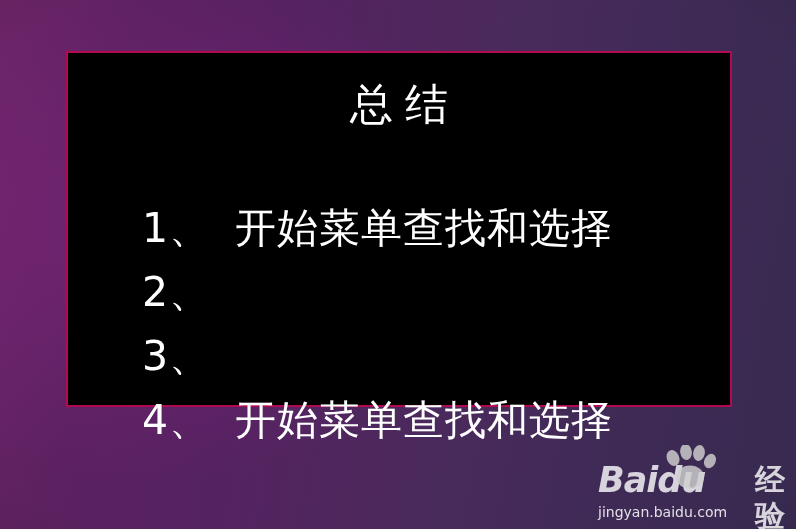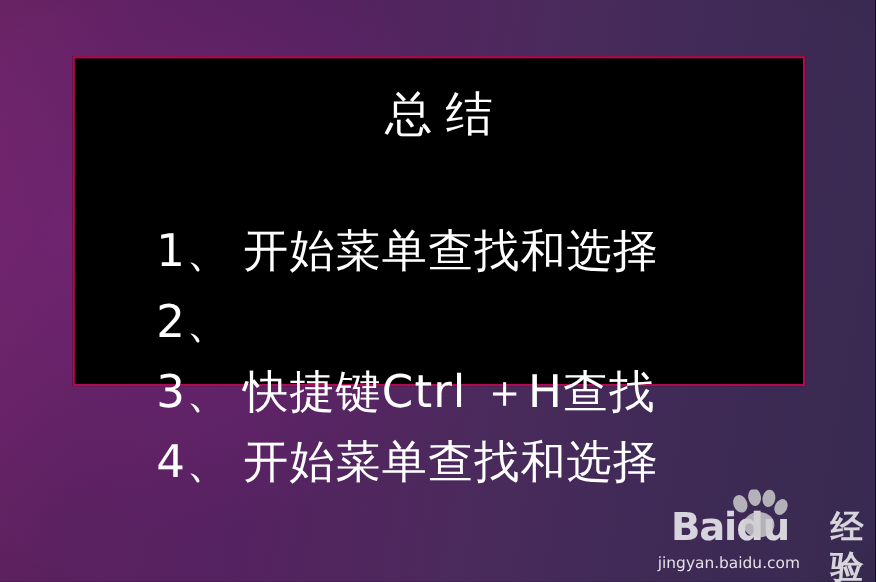--- a/index.html
+++ b/index.html
@@ -34,21 +34,21 @@
     background:
       radial-gradient(ellipse 120% 110% at 50% 50%, rgba(0,0,0,0) 55%, rgba(0,0,0,0.30) 100%);
   }
 
   
   #slide-box {
     position: absolute;
     left: 66px;
     top: 51px;
     width: 666px;
-    height: 300px;
+    height: 356px;
     background: #000000;
     border: 2px solid #b00b50;
     box-sizing: border-box;
     z-index: 2;
   }
 
   
   #slide-title {
     position: absolute;
     left: 0;
@@ -82,49 +82,50 @@
     height: 64px;
     white-space: nowrap;
     font-weight: 400;
   }
   .bullet-index {
     flex: 0 0 auto;
     letter-spacing: 1px;
   }
   .bullet-text {
     flex: 0 0 auto;
-    margin-left: 10px;
+    margin-left: 24px;
     letter-spacing: 1px;
     text-align: center;
   }
 
   
   #watermark {
     position: absolute;
     right: 8px;
     bottom: 6px;
     z-index: 5;
     text-align: left;
     user-select: none;
   }
   #watermark-logo-row {
     position: relative;
     height: 44px;
     width: 190px;
   }
   #wm-baidu-text {
     position: absolute;
-    left: 12px;
+    left: 0;
     top: 2px;
     font-family: "DejaVu Sans", "Liberation Sans", sans-serif;
     font-size: 35px;
     font-weight: bold;
     color: rgba(255,255,255,0.80);
     letter-spacing: -1px;
     line-height: 40px;
+    font-style: italic;
   }
   #wm-jingyan-cn {
     position: absolute;
     left: 113px;
     top: 4px;
     font-family: "DejaVu Sans", "Liberation Sans", sans-serif;
     font-size: 30px;
     font-weight: bold;
     color: rgba(255,255,255,0.80);
     letter-spacing: 0px;
@@ -163,21 +164,20 @@
         <span class="bullet-index">1、</span>
         <span class="bullet-text">开始菜单查找和选择</span>
       </div>
 
       <div class="bullet-line">
         <span class="bullet-index">2、</span>
       </div>
 
       <div class="bullet-line">
         <span class="bullet-index">3、</span>
-        <span class="bullet-text">快捷键Ctrl ＋H查找</span>
       </div>
 
       <div class="bullet-line">
         <span class="bullet-index">4、</span>
         <span class="bullet-text">开始菜单查找和选择</span>
       </div>
 
     </div>
   </div>
 

